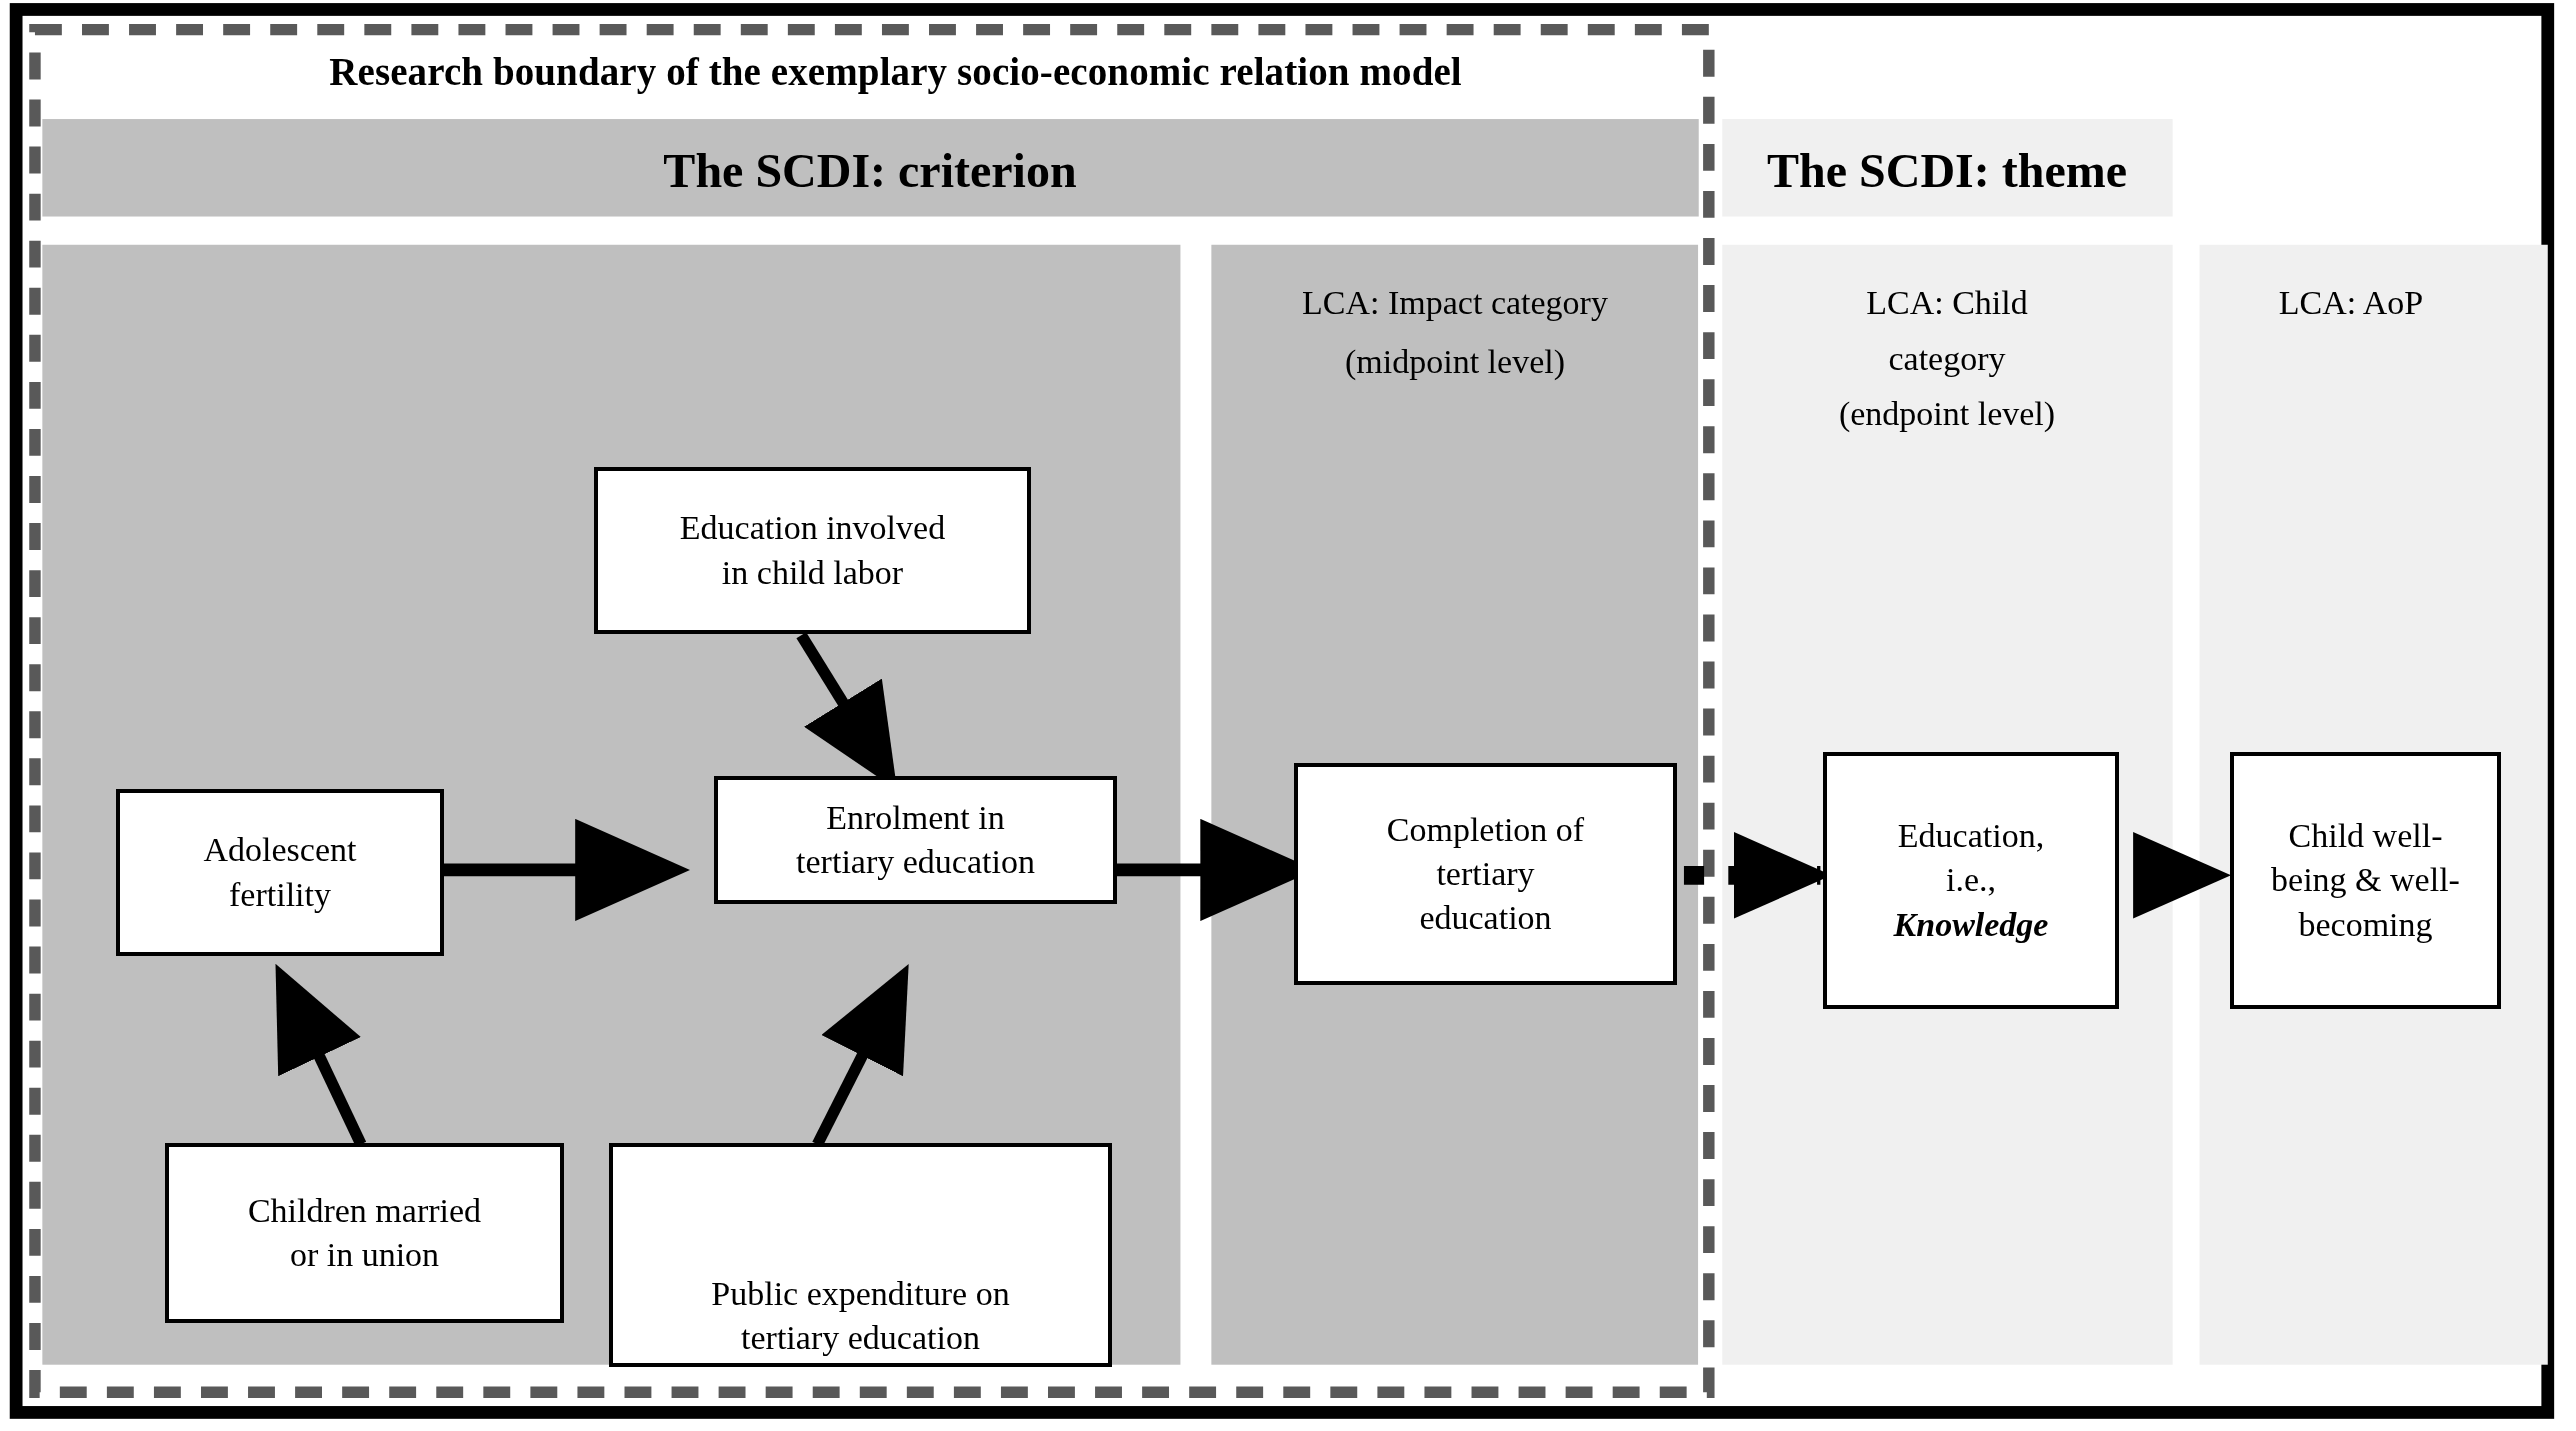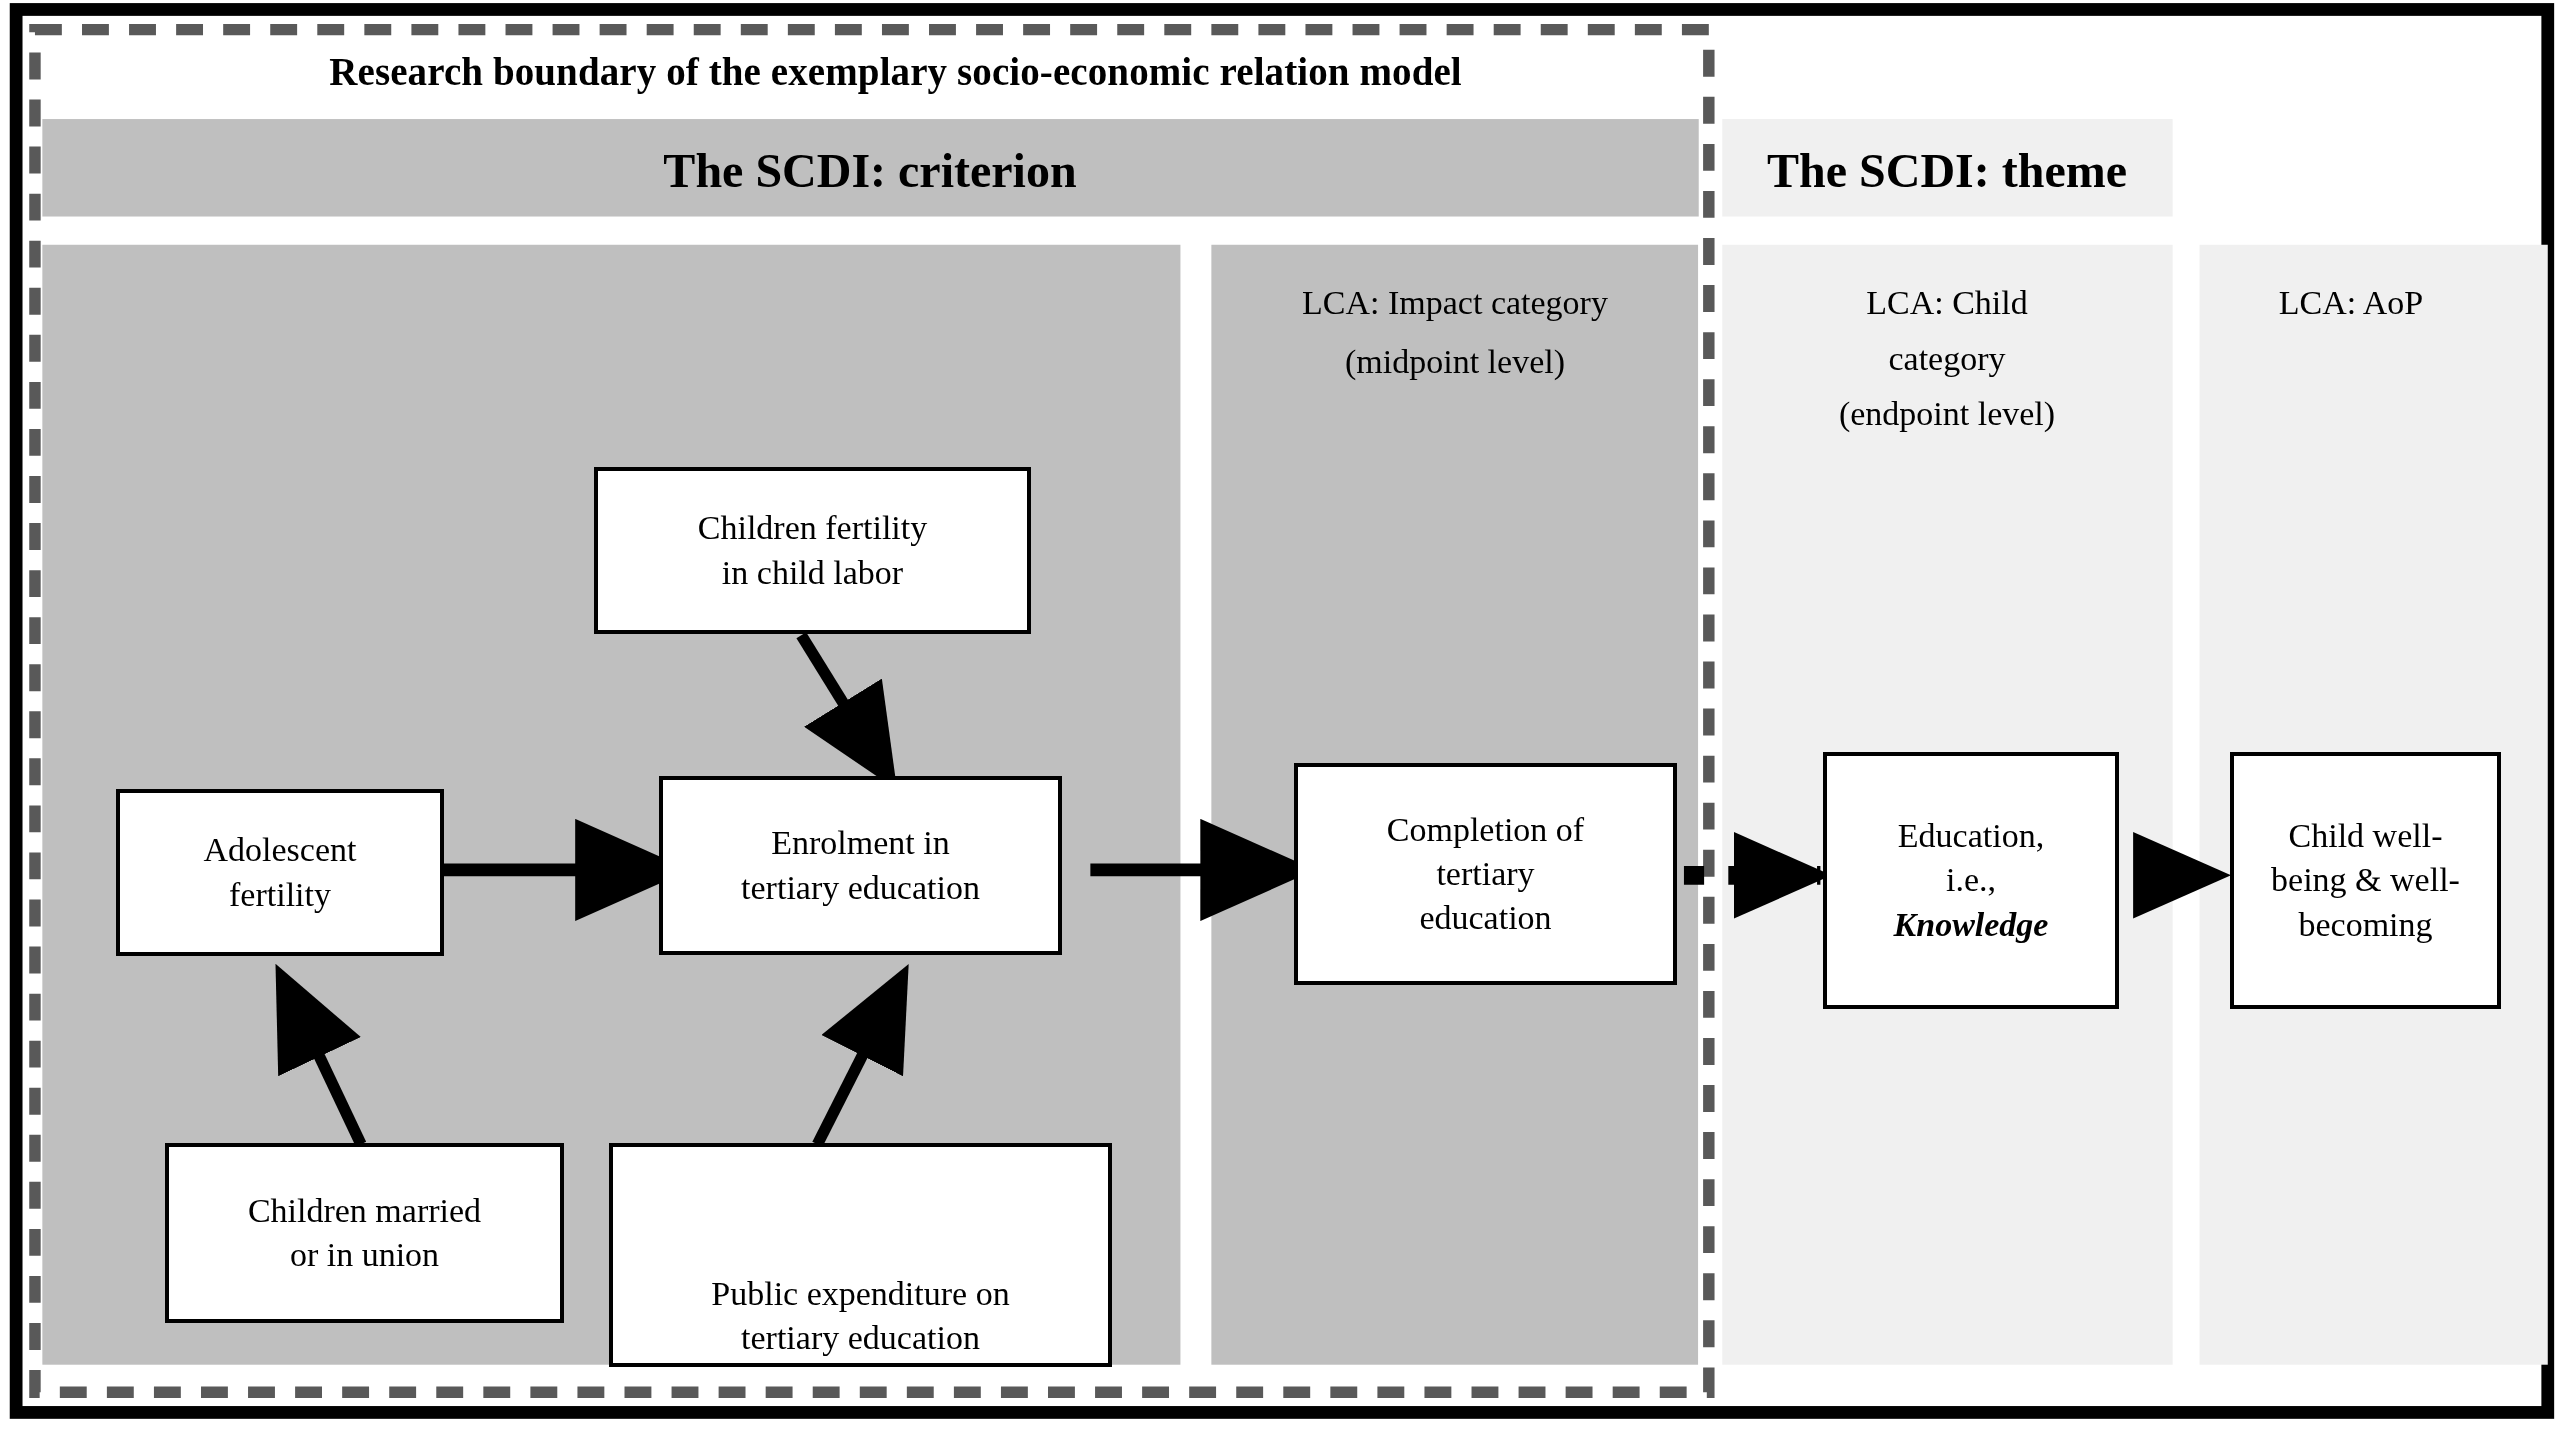--- a/index.html
+++ b/index.html
@@ -91,33 +91,33 @@
     <div style="height:12px"></div>
     <div>(endpoint level)</div>
   </div>
 
   <div class="lbl col-cap" style="left:2200px;top:281px;width:302px;">
     <div>LCA: AoP</div>
   </div>
 
   <div class="node" style="left:594px;top:467px;width:437px;height:167px;">
     <div>
-      <div>Children fertility</div>
+      <div>Education involved</div>
       <div>in child labor</div>
     </div>
   </div>
 
   <div class="node" style="left:116px;top:789px;width:328px;height:167px;">
     <div>
       <div>Adolescent</div>
       <div>fertility</div>
     </div>
   </div>
 
-  <div class="node" style="left:659px;top:776px;width:403px;height:179px;">
+  <div class="node" style="left:714px;top:776px;width:403px;height:128px;">
     <div>
       <div>Enrolment in</div>
       <div>tertiary education</div>
     </div>
   </div>
 
   <div class="node" style="left:165px;top:1143px;width:399px;height:180px;">
     <div>
       <div>Children married</div>
       <div>or in union</div>

